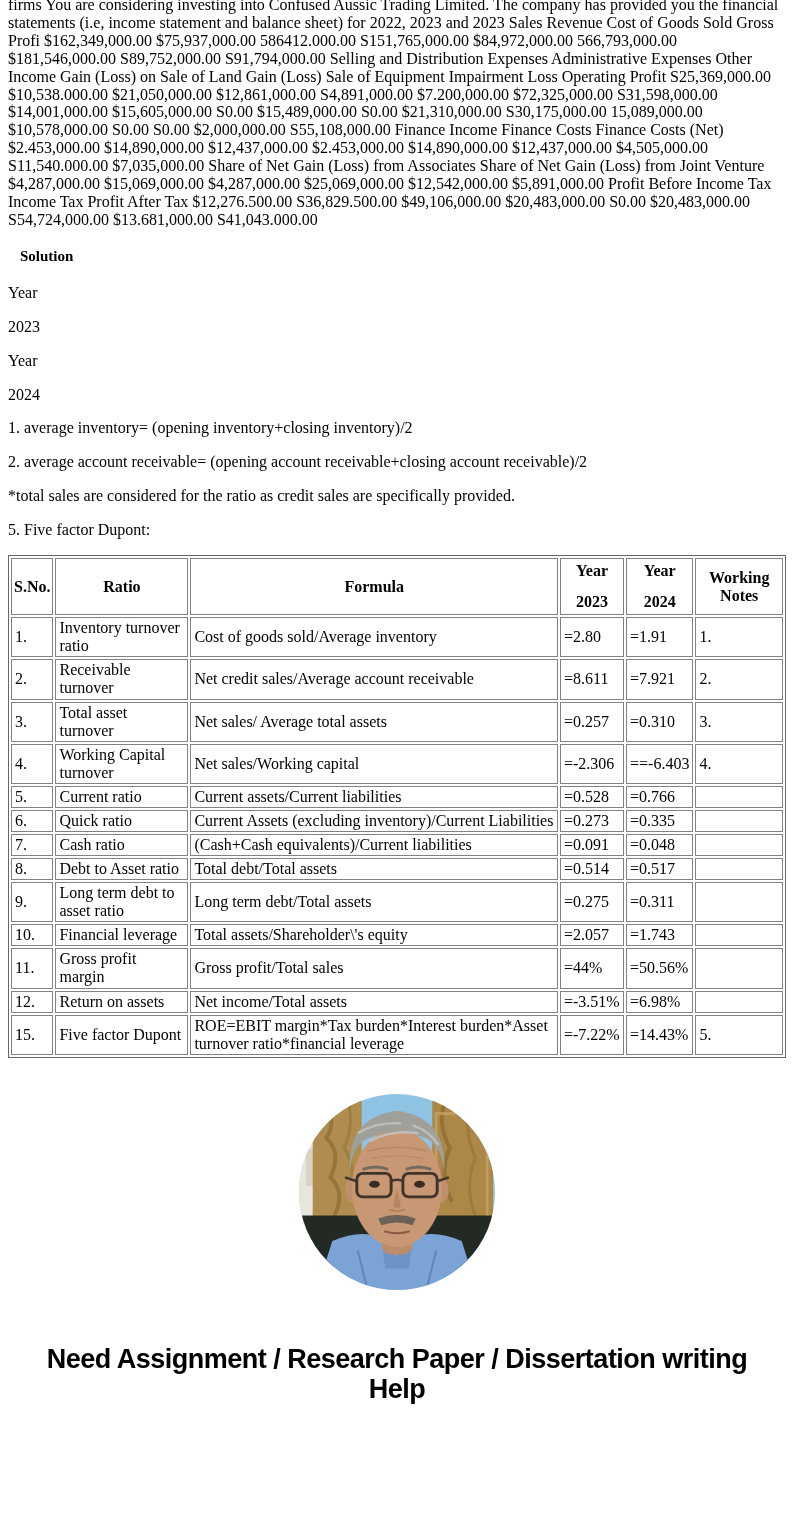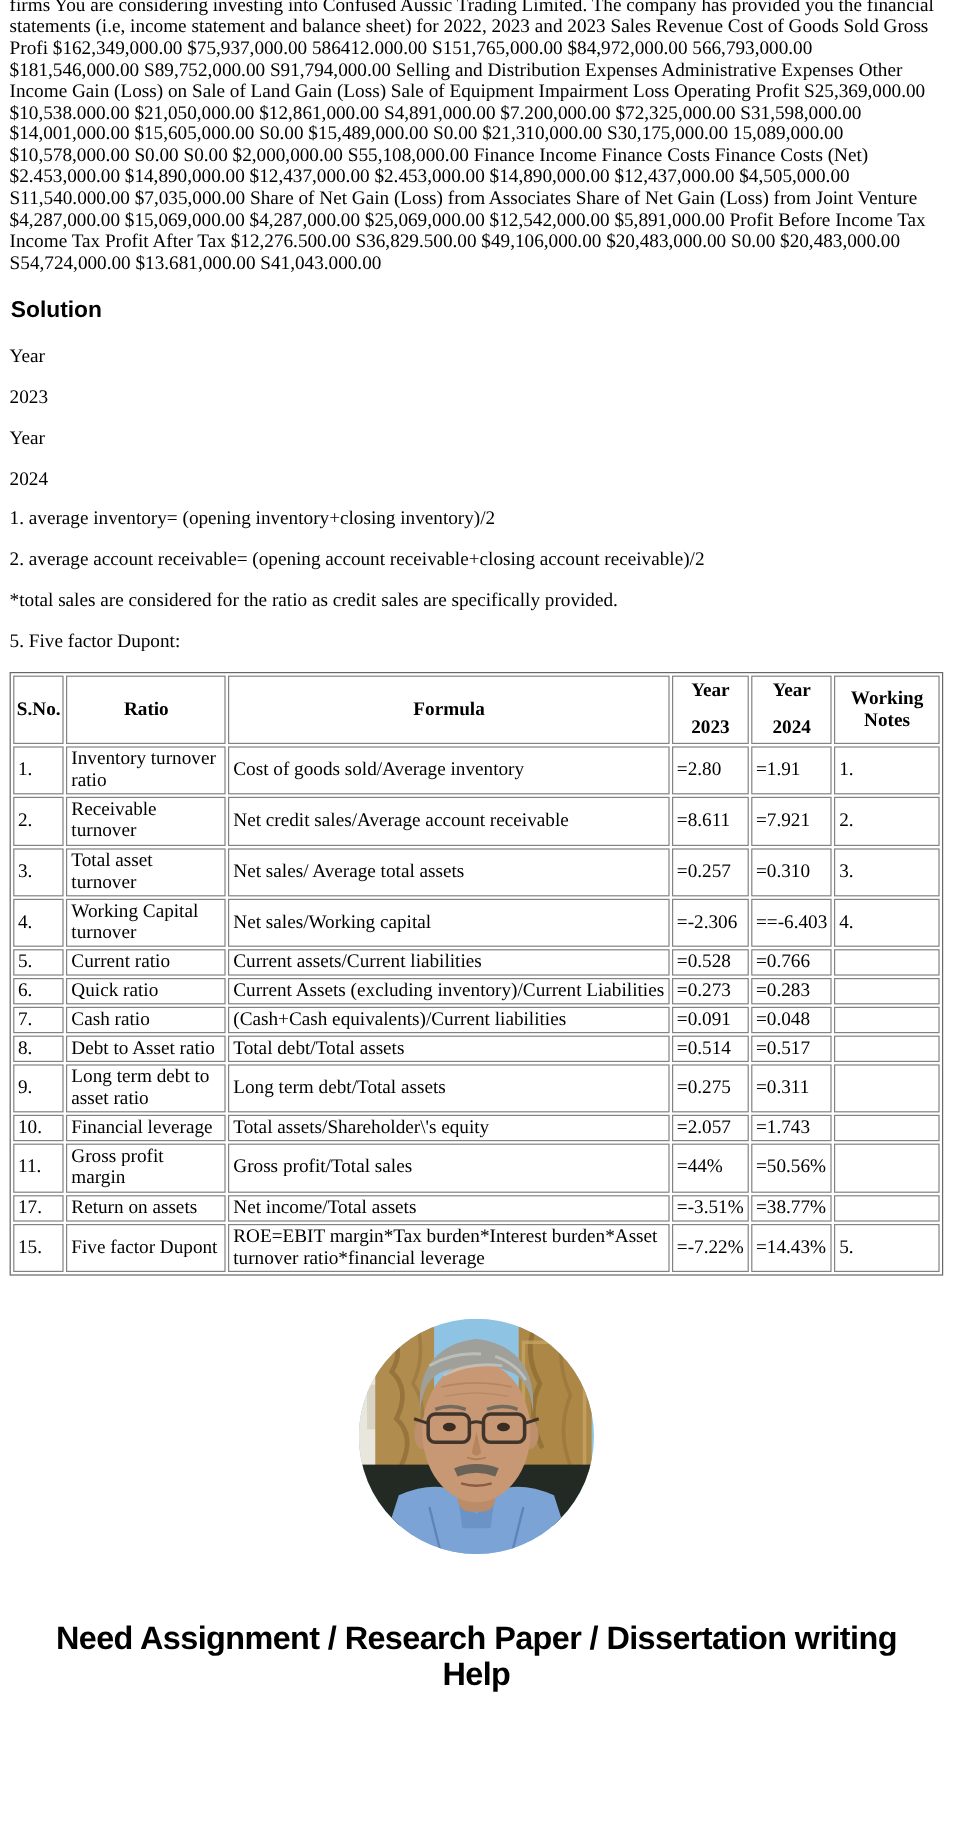--- a/index.html
+++ b/index.html
@@ -4,21 +4,21 @@
 <style>
   html,body{margin:0;padding:0;background:#ffffff;}
   body{
     width:794px;
     color:#000;
     font-family:"Liberation Serif","DejaVu Serif",serif;
     font-size:16px;
   }
   .doc{padding:0 8px 26px 8px;overflow:hidden;}
   .intro{margin:-4px 0 16px 0;line-height:1.12;}
-  .solution{font-size:19px;font-weight:bold;margin:19px 1px;font-family:Liberation Sans, sans-serif;}
+  .solution{font-size:15px;font-weight:bold;margin:19px 12px;font-family:Liberation Serif, serif;}
   .pline{margin:16px 0;line-height:1.12;}
   table.ratios{
     border-collapse:separate;
     border-spacing:2px;
     border:1px solid #676767;
     margin-top:2px;
   }
   table.ratios th, table.ratios td{
     border:1px solid #828282;
     padding:1px 3px;
@@ -127,21 +127,21 @@
         <td>Current assets/Current liabilities</td>
         <td class="val">=0.528</td>
         <td class="val">=0.766</td>
         <td></td>
       </tr>
       <tr>
         <td>6.</td>
         <td>Quick ratio</td>
         <td>Current Assets (excluding inventory)/Current Liabilities</td>
         <td class="val">=0.273</td>
-        <td class="val">=0.283</td>
+        <td class="val">=0.335</td>
         <td></td>
       </tr>
       <tr>
         <td>7.</td>
         <td>Cash ratio</td>
         <td>(Cash+Cash equivalents)/Current liabilities</td>
         <td class="val">=0.091</td>
         <td class="val">=0.048</td>
         <td></td>
       </tr>
@@ -171,25 +171,25 @@
       </tr>
       <tr>
         <td>11.</td>
         <td>Gross profit margin</td>
         <td>Gross profit/Total sales</td>
         <td class="val">=44%</td>
         <td class="val">=50.56%</td>
         <td></td>
       </tr>
       <tr>
-        <td>17.</td>
+        <td>12.</td>
         <td>Return on assets</td>
         <td>Net income/Total assets</td>
         <td class="val">=-3.51%</td>
-        <td class="val">=38.77%</td>
+        <td class="val">=6.98%</td>
         <td></td>
       </tr>
       <tr>
         <td>15.</td>
         <td>Five factor Dupont</td>
         <td>ROE=EBIT margin*Tax burden*Interest burden*Asset turnover ratio*financial leverage</td>
         <td class="val">=-7.22%</td>
         <td class="val">=14.43%</td>
         <td>5.</td>
       </tr>

